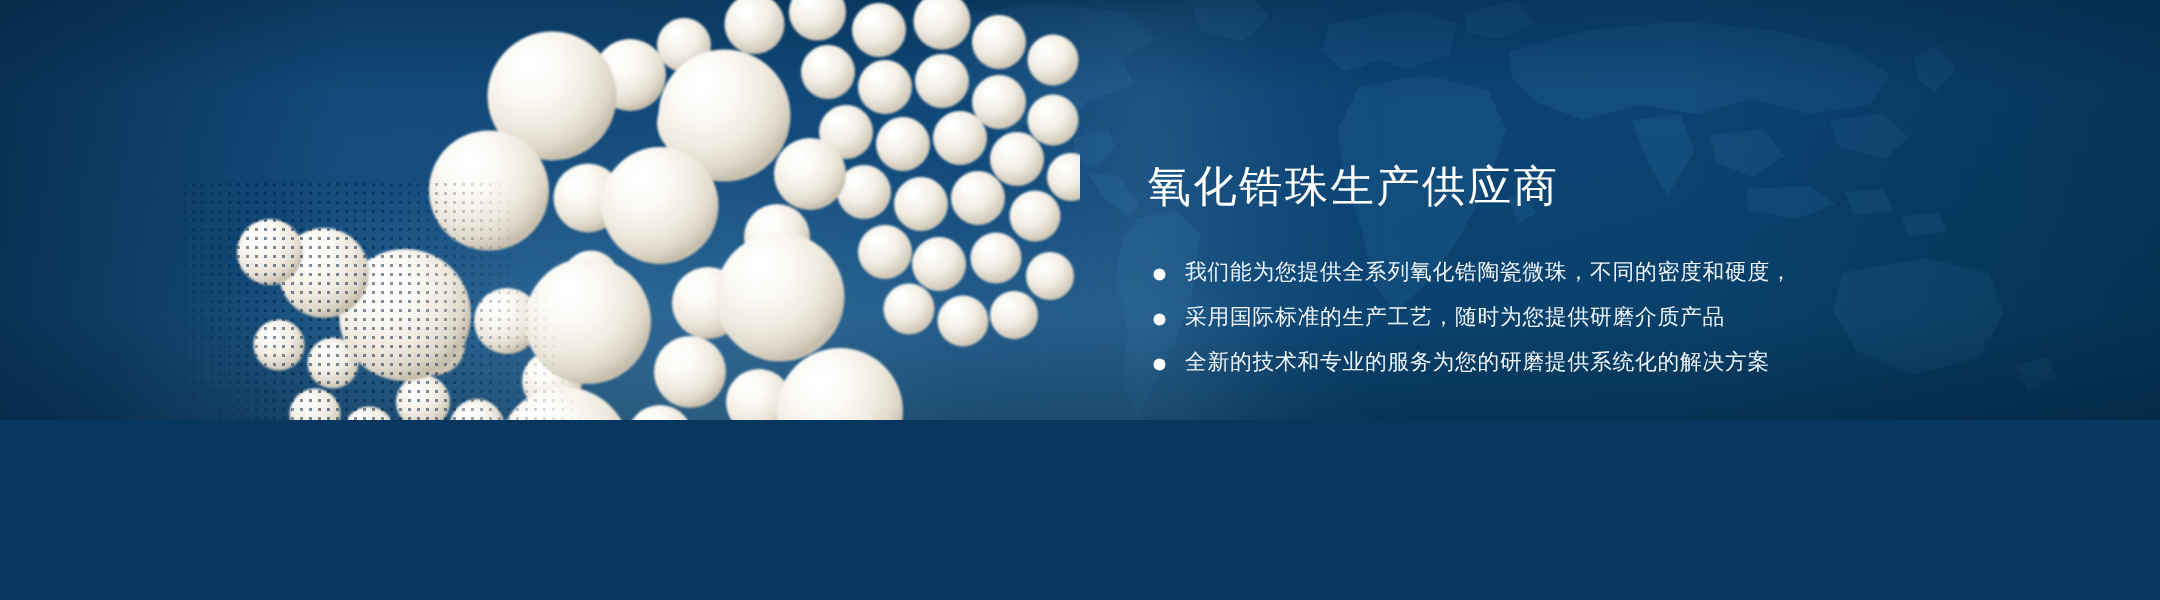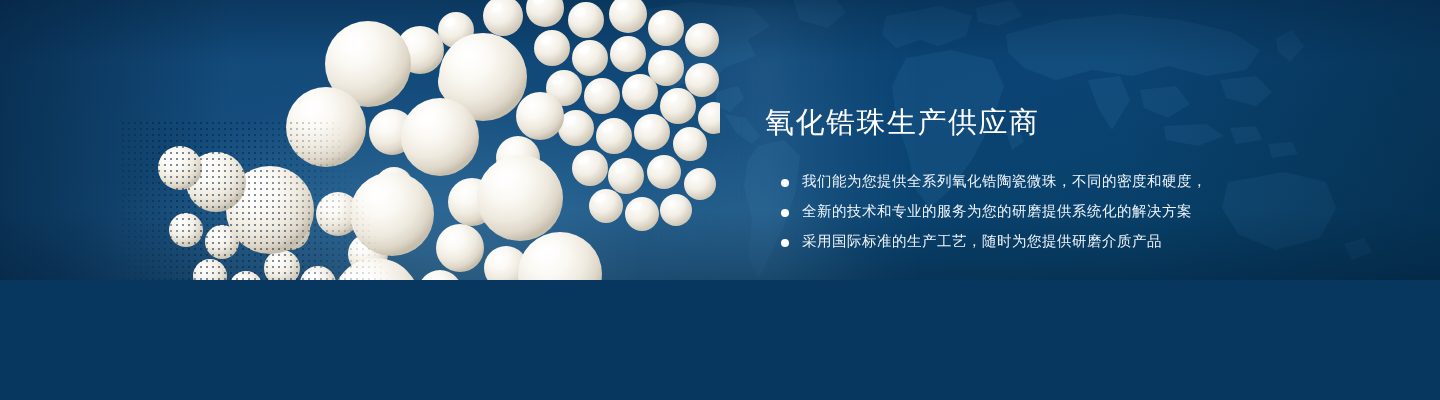--- a/index.html
+++ b/index.html
@@ -1,18 +1,18 @@
 <!DOCTYPE html>
 <html><head>
 <meta charset="utf-8">
 <style>
   html,body{margin:0;padding:0;background:#07375f;}
   .banner{
     position:relative;width:1440px;height:280px;overflow:hidden;
-    font-family:Liberation Mono, monospace;
+    font-family:Liberation Serif, serif;
     background:#0a4370;
   }
   
   .bg-base{
     position:absolute;inset:0;
     background:
       radial-gradient(ellipse 620px 360px at 470px 330px, rgba(86,150,190,.85) 0%, rgba(70,130,172,.45) 32%, rgba(30,85,130,0) 68%),
       radial-gradient(ellipse 900px 520px at 330px 250px, rgba(40,100,150,.55) 0%, rgba(20,75,120,0) 70%),
       linear-gradient(163deg,#0d4272 0%, #0a4170 28%, #0b4474 55%, #084068 82%, #063a60 100%);
   }
@@ -49,21 +49,21 @@
     -webkit-mask-image:linear-gradient(72deg, rgba(0,0,0,0) 6%, rgba(0,0,0,.95) 30%, rgba(0,0,0,.9) 52%, rgba(0,0,0,0) 74%);
     mask-image:linear-gradient(72deg, rgba(0,0,0,0) 6%, rgba(0,0,0,.95) 30%, rgba(0,0,0,.9) 52%, rgba(0,0,0,0) 74%);
     pointer-events:none;
   }
   
   .copy{position:absolute;left:765px;top:106px;width:620px;}
   .headline{
     color:#ffffff;font-size:29px;line-height:38px;font-weight:400;
     letter-spacing:1.5px;margin:0 0 27px 0;white-space:nowrap;
   }
-  .bullets{list-style:none;margin:12px;padding:0;}
+  .bullets{list-style:none;margin:0;padding:0;}
   .bullet{
     position:relative;padding-left:25px;
     color:#eef4fa;font-size:14.5px;line-height:23px;letter-spacing:.5px;
     margin-bottom:7px;
   }
   .bullet:last-child{margin-bottom:0;}
   .dot{
     position:absolute;left:4px;top:8px;width:8px;height:8px;
     border-radius:50%;background:#ffffff;
   }
@@ -321,24 +321,24 @@
 
     <ul class="bullets">
 
       <li class="bullet">
         <span class="dot"></span>
         <span>我们能为您提供全系列氧化锆陶瓷微珠，不同的密度和硬度，</span>
       </li>
 
       <li class="bullet">
         <span class="dot"></span>
+        <span>采用国际标准的生产工艺，随时为您提供研磨介质产品</span>
+      </li>
+
+      <li class="bullet">
+        <span class="dot"></span>
         <span>全新的技术和专业的服务为您的研磨提供系统化的解决方案</span>
       </li>
 
-      <li class="bullet">
-        <span class="dot"></span>
-        <span>采用国际标准的生产工艺，随时为您提供研磨介质产品</span>
-      </li>
-
     </ul>
   </div>
 
 </div>
 
 </body></html>

